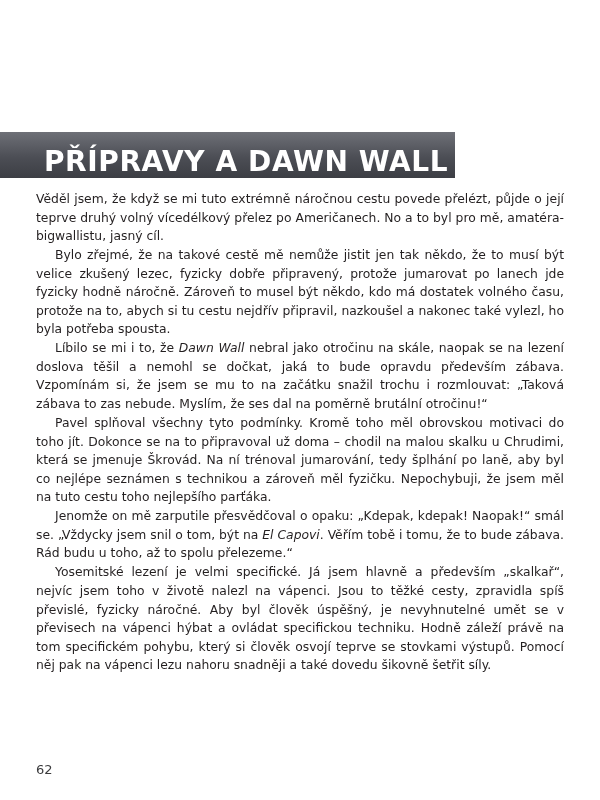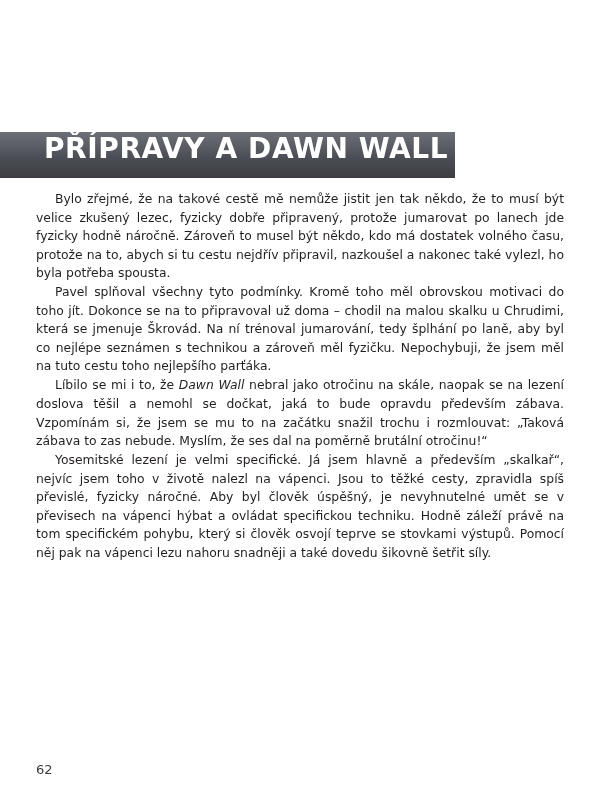--- a/index.html
+++ b/index.html
@@ -22,21 +22,21 @@
 
   
   .heading-band {
     position: absolute;
     left: 0;
     top: 132px;
     width: 455px;
     height: 46px;
     background: linear-gradient(180deg, #6e7077 0%, #4c4e55 55%, #3c3e44 100%);
     display: flex;
-    align-items: flex-start;
+    align-items: flex-end;
   }
   .heading-band .title {
     color: #ffffff;
     font-family: "DejaVu Sans", sans-serif;
     font-weight: bold;
     font-size: 28px;
     letter-spacing: 0.6px;
     padding-left: 44px;
     white-space: nowrap;
   }
@@ -79,21 +79,23 @@
 </head>
 <body>
 
 <div class="page">
 
   <div class="heading-band">
     <div class="title">PŘÍPRAVY A DAWN WALL</div>
   </div>
 
   <div class="body-col">
+    <p class="para first">Věděl jsem, že když se mi tuto extrémně náročnou cestu povede přelézt, půjde o její teprve druhý volný vícedélkový přelez po Američanech. No a to byl pro mě, amatéra-bigwallistu, jasný cíl.</p>
     <p class="para">Bylo zřejmé, že na takové cestě mě nemůže jistit jen tak někdo, že to musí být velice zkušený lezec, fyzicky dobře připravený, protože jumarovat po lanech jde fyzicky hodně náročně. Zároveň to musel být někdo, kdo má dostatek volného času, protože na to, abych si tu cestu nejdřív připravil, nazkoušel a nakonec také vylezl, ho byla potřeba spousta.</p>
+    <p class="para">Líbilo se mi i to, že <em>Dawn Wall</em> nebral jako otročinu na skále, naopak se na lezení doslova těšil a nemohl se dočkat, jaká to bude opravdu přede­vším zábava. Vzpomínám si, že jsem se mu to na začátku snažil trochu i rozmlouvat: „Taková zábava to zas nebude. Myslím, že ses dal na poměrně brutální otročinu!“</p>
     <p class="para">Pavel splňoval všechny tyto podmínky. Kromě toho měl obrovskou motivaci do toho jít. Dokonce se na to připravoval už doma – chodil na malou skalku u Chrudimi, která se jmenuje Škrovád. Na ní trénoval jumarování, tedy šplhání po laně, aby byl co nejlépe seznámen s technikou a zároveň měl fyzičku. Nepochybuji, že jsem měl na tuto cestu toho nejlepšího parťáka.</p>
-    <p class="para">Líbilo se mi i to, že <em>Dawn Wall</em> nebral jako otročinu na skále, naopak se na lezení doslova těšil a nemohl se dočkat, jaká to bude opravdu přede­vším zábava. Vzpomínám si, že jsem se mu to na začátku snažil trochu i rozmlouvat: „Taková zábava to zas nebude. Myslím, že ses dal na poměrně brutální otročinu!“</p>
+    <p class="para">Jenomže on mě zarputile přesvědčoval o opaku: „Kdepak, kdepak! Naopak!“ smál se. „Vždycky jsem snil o tom, být na <em>El Capovi</em>. Věřím tobě i tomu, že to bude zábava. Rád budu u toho, až to spolu přelezeme.“</p>
     <p class="para">Yosemitské lezení je velmi specifické. Já jsem hlavně a především „skalkař“, nejvíc jsem toho v životě nalezl na vápenci. Jsou to těžké cesty, zpravidla spíš převislé, fyzicky náročné. Aby byl člověk úspěšný, je nevyhnutelné umět se v převisech na vápenci hýbat a ovládat specifickou techniku. Hodně záleží právě na tom specifickém pohybu, který si člověk osvojí teprve se stovkami výstupů. Pomocí něj pak na vápenci lezu nahoru snadněji a také dovedu šikovně šetřit síly.</p>
   </div>
 
   <div class="folio">62</div>
 
 </div>
 
 </body></html>

